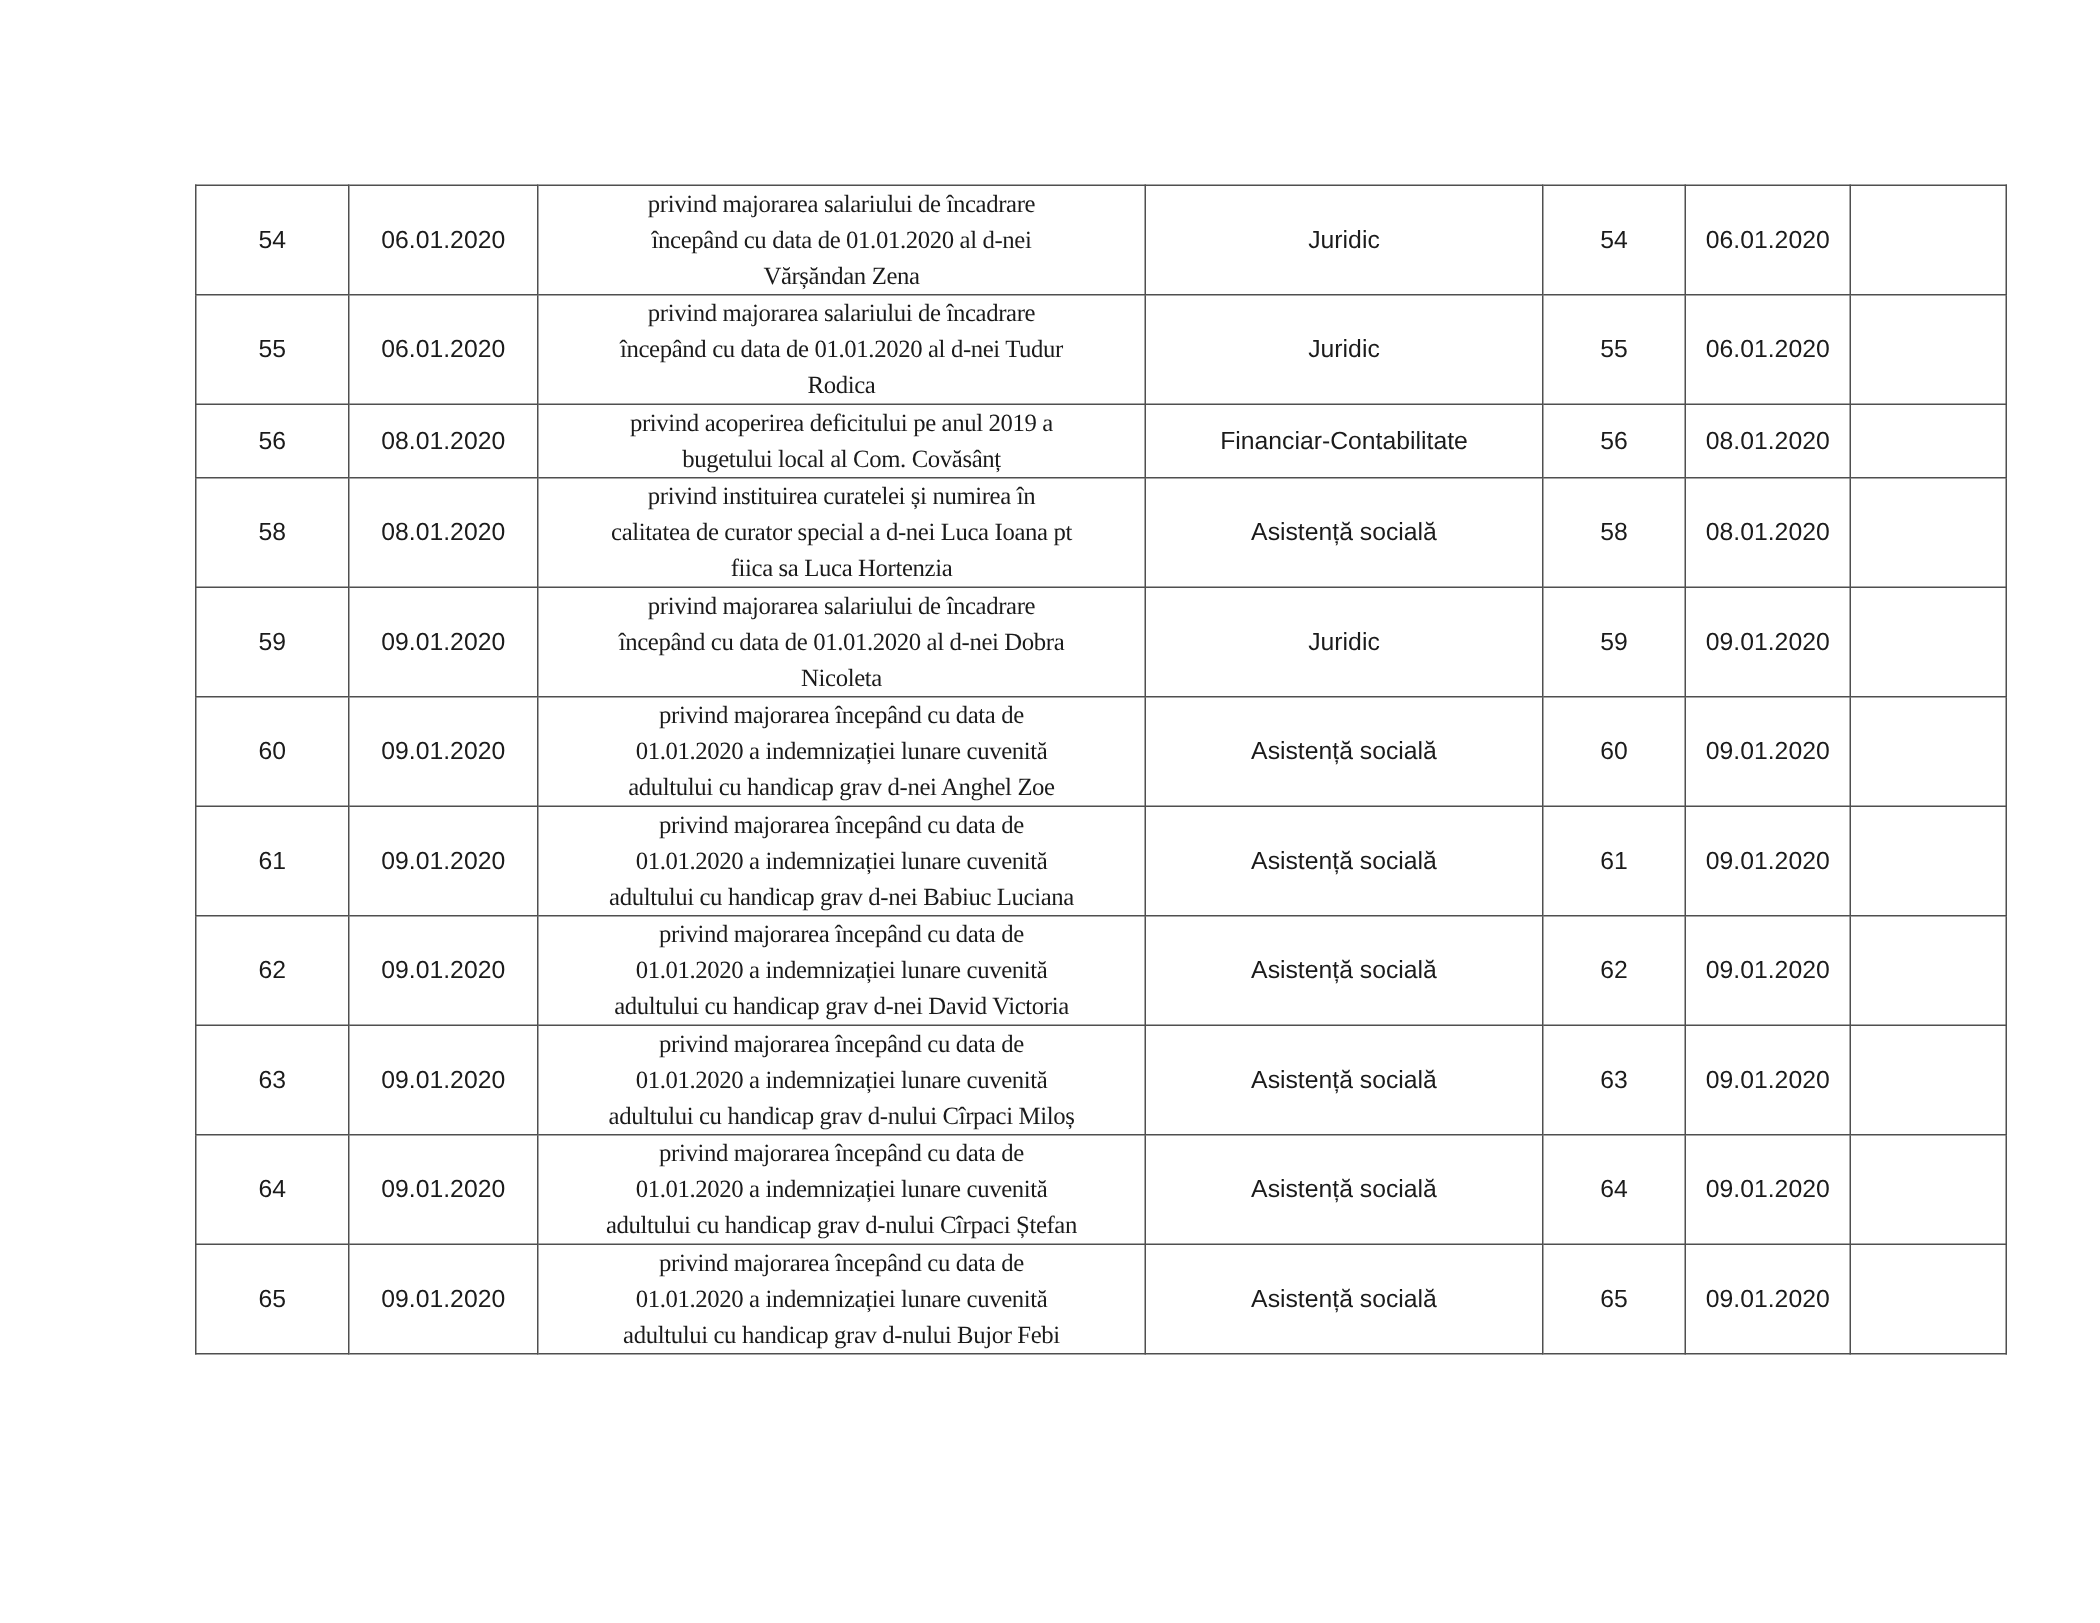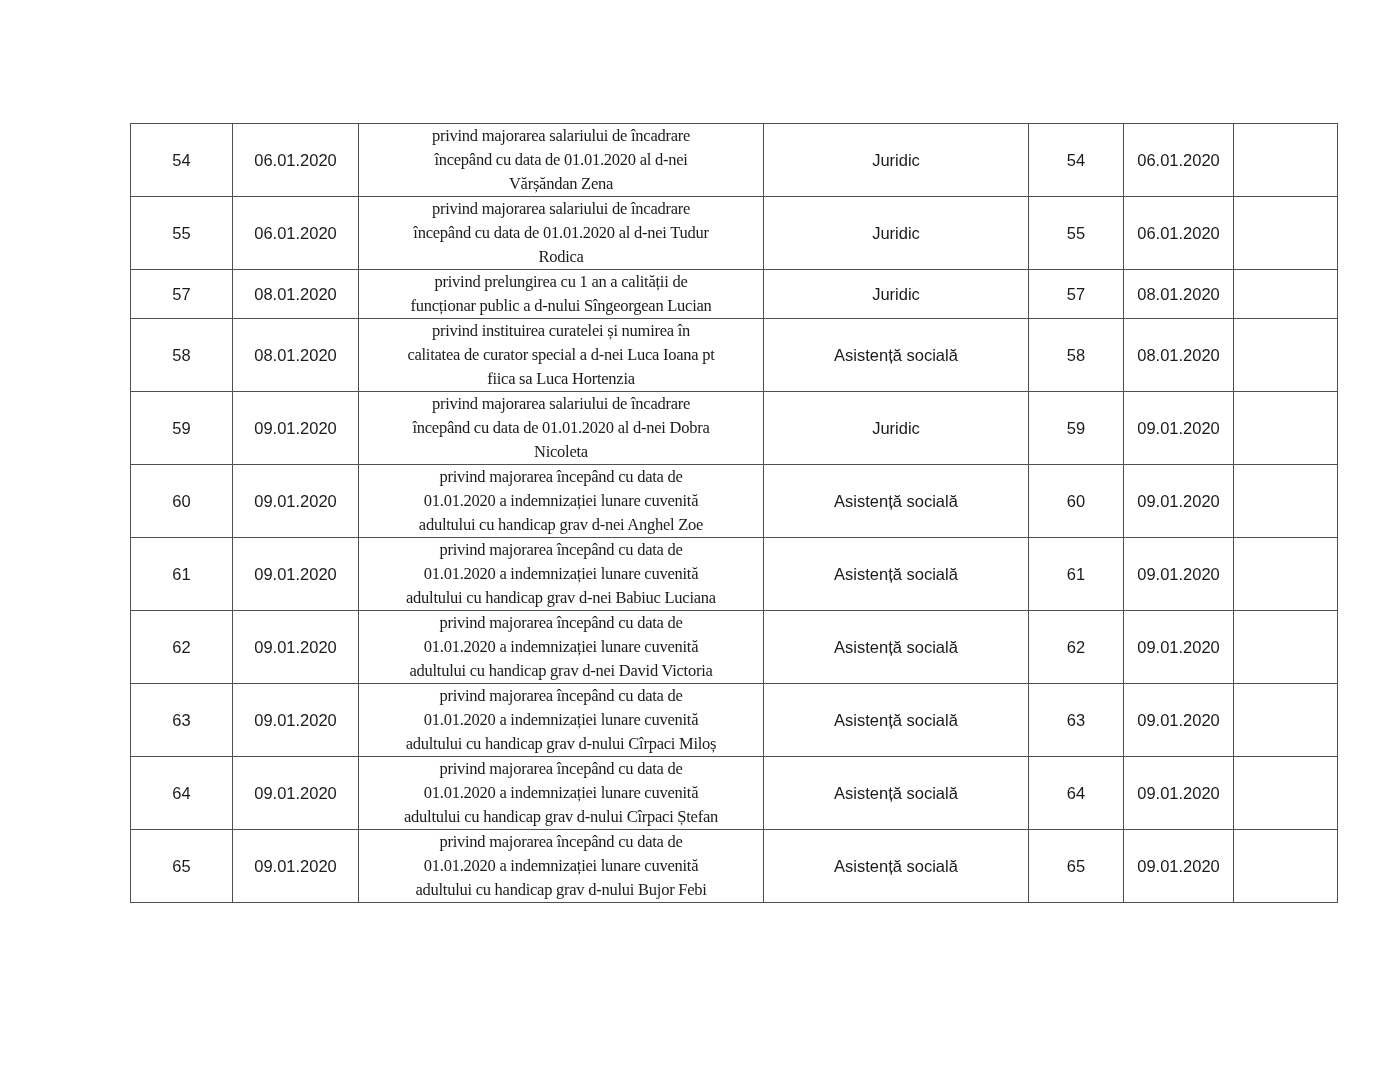--- a/index.html
+++ b/index.html
@@ -72,26 +72,26 @@
         <td>06.01.2020</td>
         <td class="c-desc">privind majorarea salariului de încadrare
 începând cu data de 01.01.2020 al d-nei Tudur
 Rodica</td>
         <td>Juridic</td>
         <td>55</td>
         <td>06.01.2020</td>
         <td></td>
       </tr>
       <tr class="short">
-        <td>57</td>
+        <td>56</td>
         <td>08.01.2020</td>
-        <td class="c-desc">privind prelungirea cu 1 an a calității de
-funcționar public a d-nului Sîngeorgean Lucian</td>
-        <td>Juridic</td>
-        <td>57</td>
+        <td class="c-desc">privind acoperirea deficitului pe anul 2019 a
+bugetului local al Com. Covăsânț</td>
+        <td>Financiar-Contabilitate</td>
+        <td>56</td>
         <td>08.01.2020</td>
         <td></td>
       </tr>
       <tr>
         <td>58</td>
         <td>08.01.2020</td>
         <td class="c-desc">privind instituirea curatelei și numirea în
 calitatea de curator special a d-nei Luca Ioana pt
 fiica sa Luca Hortenzia</td>
         <td>Asistență socială</td>

